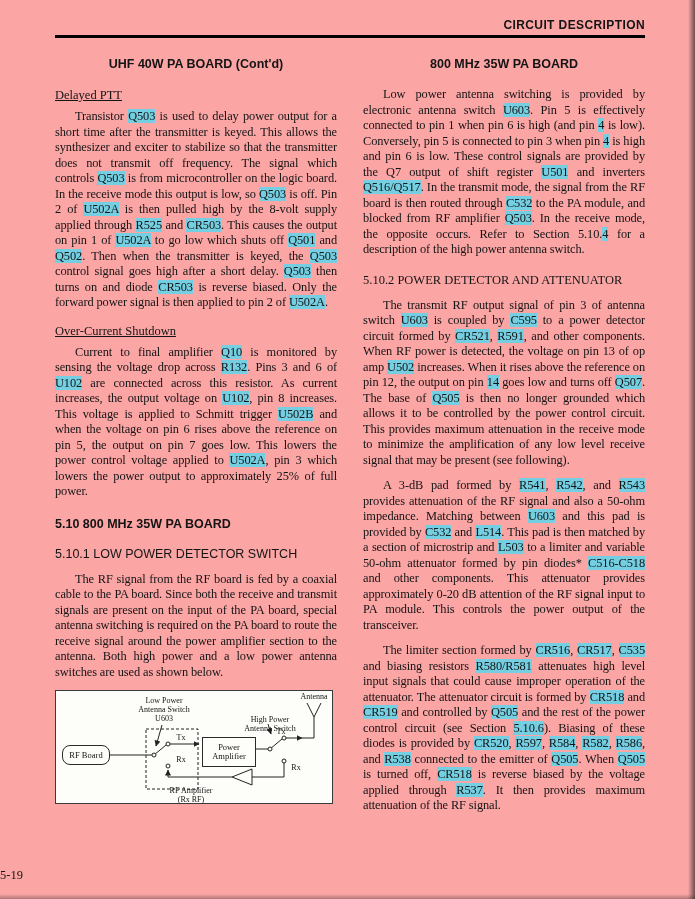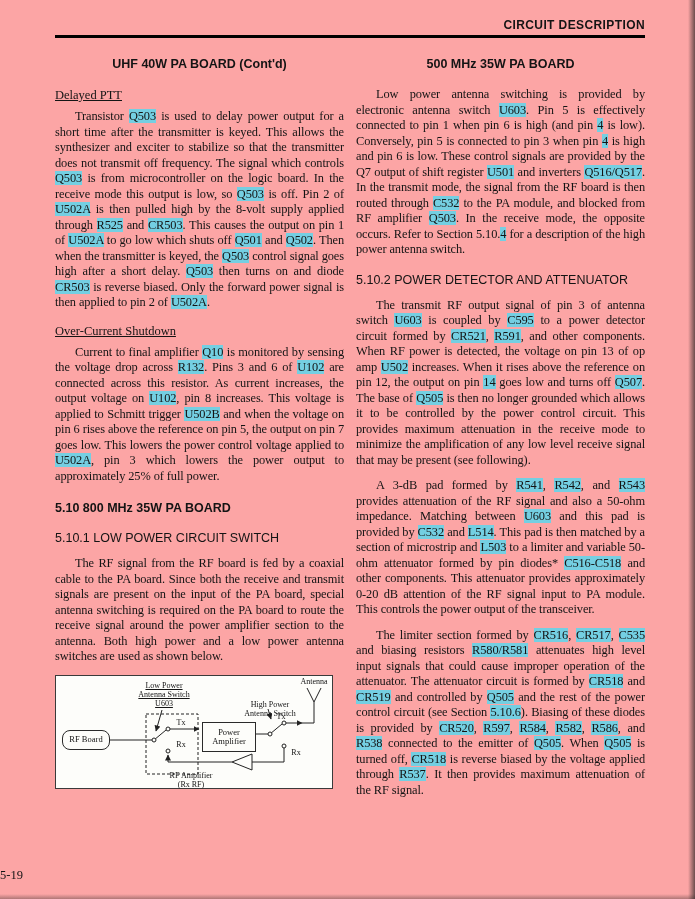--- a/index.html
+++ b/index.html
@@ -8,21 +8,21 @@
     position:relative; width:695px; height:899px; margin:0 auto;
     background:#fca5a5; color:#141414; overflow:hidden;
     font-family:"Liberation Serif", serif;
   }
   .content { position:absolute; left:55px; right:50px; top:18px; }
   .header-title {
     text-align:right; font-family:"Liberation Sans", sans-serif;
     font-weight:bold; font-size:12px; letter-spacing:0.4px; line-height:14px;
   }
   .header-rule { margin-top:3px; height:3px; background:#000; }
-  .columns { display:flex; gap:12px; margin-top:12px; }
+  .columns { display:flex; gap:26px; margin-top:12px; }
   .col { flex:1; min-width:0; }
   .col-title {
     text-align:center; font-family:"Liberation Sans", sans-serif;
     font-size:12.5px; font-weight:bold; margin:6px 0 15px; line-height:16px;
   }
   .subhead {
     font-size:12.5px; text-decoration:underline; margin:12px 0 6px; line-height:16px;
   }
   p.body {
     font-size:12.4px; line-height:15.5px; text-align:justify;
@@ -78,21 +78,21 @@
       <div class="col">
         <div class="col-title">UHF 40W PA BOARD (Cont'd)</div>
 
         <div class="subhead">Delayed PTT</div>
         <p class="body"><span>Transistor </span><span class="hl">Q503</span><span> is used to delay power output for a short time after the transmitter is keyed. This allows the synthesizer and exciter to stabilize so that the transmitter does not transmit off frequency. The signal which controls </span><span class="hl">Q503</span><span> is from microcontroller on the logic board. In the receive mode this output is low, so </span><span class="hl">Q503</span><span> is off. Pin 2 of </span><span class="hl">U502A</span><span> is then pulled high by the 8-volt supply applied through </span><span class="hl">R525</span><span> and </span><span class="hl">CR503</span><span>. This causes the output on pin 1 of </span><span class="hl">U502A</span><span> to go low which shuts off </span><span class="hl">Q501</span><span> and </span><span class="hl">Q502</span><span>. Then when the transmitter is keyed, the </span><span class="hl">Q503</span><span> control signal goes high after a short delay. </span><span class="hl">Q503</span><span> then turns on and diode </span><span class="hl">CR503</span><span> is reverse biased. Only the forward power signal is then applied to pin 2 of </span><span class="hl">U502A</span><span>.</span></p>
 
         <div class="subhead">Over-Current Shutdown</div>
         <p class="body"><span>Current to final amplifier </span><span class="hl">Q10</span><span> is monitored by sensing the voltage drop across </span><span class="hl">R132</span><span>. Pins 3 and 6 of </span><span class="hl">U102</span><span> are connected across this resistor. As current increases, the output voltage on </span><span class="hl">U102</span><span>, pin 8 increases. This voltage is applied to Schmitt trigger </span><span class="hl">U502B</span><span> and when the voltage on pin 6 rises above the reference on pin 5, the output on pin 7 goes low. This lowers the power control voltage applied to </span><span class="hl">U502A</span><span>, pin 3 which lowers the power output to approximately 25% of full power.</span></p>
 
         <div class="h-bold-sans">5.10 800 MHz 35W PA BOARD</div>
-        <div class="h-sans">5.10.1 LOW POWER CIRCUIT SWITCH</div>
+        <div class="h-sans">5.10.1 LOW POWER DETECTOR SWITCH</div>
         <p class="body"><span>The RF signal from the RF board is fed by a coaxial cable to the PA board. Since both the receive and transmit signals are present on the input of the PA board, special antenna switching is required on the PA board to route the receive signal around the power amplifier section to the antenna. Both high power and a low power antenna switches are used as shown below.</span></p>
 
         <div class="figure">
           <svg class="fig-svg" width="278" height="114" viewBox="0 0 278 114">
             <defs>
               <marker id="ah" markerWidth="7" markerHeight="7" refX="5.5" refY="3" orient="auto">
                 <path d="M0,0 L6,3 L0,6 Z" fill="#222"></path>
               </marker>
             </defs>
             <g stroke="#222" stroke-width="1" fill="none">
@@ -113,43 +113,43 @@
               <polygon points="176,86 196,78 196,94" fill="#fdfdfa"></polygon>
               <circle cx="98" cy="64" r="2" fill="#fdfdfa"></circle>
               <circle cx="112" cy="53" r="2" fill="#fdfdfa"></circle>
               <circle cx="112" cy="75" r="2" fill="#fdfdfa"></circle>
               <circle cx="214" cy="58" r="2" fill="#fdfdfa"></circle>
               <circle cx="228" cy="47" r="2" fill="#fdfdfa"></circle>
               <circle cx="228" cy="70" r="2" fill="#fdfdfa"></circle>
             </g>
           </svg>
           <div class="fig-label" style="left:236px;top:1px;width:44px;">Antenna</div>
-          <div class="fig-label" style="left:71px;top:5px;width:74px;text-decoration:underline;">Low Power
+          <div class="fig-label" style="left:71px;top:5px;width:74px;">Low Power
 Antenna Switch
 U603</div>
           <div class="fig-label" style="left:182px;top:24px;width:64px;">High Power
 Antenna Switch</div>
           <div class="fig-label" style="left:100px;top:95px;width:70px;">RF Amplifier
 (Rx RF)</div>
           <div class="fig-label" style="left:118px;top:42px;width:14px;">Tx</div>
           <div class="fig-label" style="left:118px;top:64px;width:14px;">Rx</div>
           <div class="fig-label" style="left:218px;top:36px;width:14px;">Tx</div>
           <div class="fig-label" style="left:233px;top:72px;width:14px;">Rx</div>
           <div class="fig-box" style="left:6px;top:54px;width:48px;height:20px;border-radius:8px;">RF Board</div>
           <div class="fig-box" style="left:146px;top:46px;width:54px;height:30px;">Power
 Amplifier</div>
         </div>
       </div>
 
       <div class="col">
-        <div class="col-title">500 MHz 35W PA BOARD</div>
+        <div class="col-title">800 MHz 35W PA BOARD</div>
 
         <p class="body"><span>Low power antenna switching is provided by electronic antenna switch </span><span class="hl">U603</span><span>. Pin 5 is effectively connected to pin 1 when pin 6 is high (and pin </span><span class="hl">4</span><span> is low). Conversely, pin 5 is connected to pin 3 when pin </span><span class="hl">4</span><span> is high and pin 6 is low. These control signals are provided by the Q7 output of shift register </span><span class="hl">U501</span><span> and inverters </span><span class="hl">Q516/Q517</span><span>. In the transmit mode, the signal from the RF board is then routed through </span><span class="hl">C532</span><span> to the PA module, and blocked from RF amplifier </span><span class="hl">Q503</span><span>. In the receive mode, the opposite occurs. Refer to Section 5.10.</span><span class="hl">4</span><span> for a description of the high power antenna switch.</span></p>
 
-        <div class="h-sans" style="">5.10.2 POWER DETECTOR AND ATTENUATOR</div>
+        <div class="h-sans" style="font-family:Liberation Serif, serif;">5.10.2 POWER DETECTOR AND ATTENUATOR</div>
         <p class="body"><span>The transmit RF output signal of pin 3 of antenna switch </span><span class="hl">U603</span><span> is coupled by </span><span class="hl">C595</span><span> to a power detector circuit formed by </span><span class="hl">CR521</span><span>, </span><span class="hl">R591</span><span>, and other components. When RF power is detected, the voltage on pin 13 of op amp </span><span class="hl">U502</span><span> increases. When it rises above the reference on pin 12, the output on pin </span><span class="hl">14</span><span> goes low and turns off </span><span class="hl">Q507</span><span>. The base of </span><span class="hl">Q505</span><span> is then no longer grounded which allows it to be controlled by the power control circuit. This provides maximum attenuation in the receive mode to minimize the amplification of any low level receive signal that may be present (see following).</span></p>
         <p class="body"><span>A 3-dB pad formed by </span><span class="hl">R541</span><span>, </span><span class="hl">R542</span><span>, and </span><span class="hl">R543</span><span> provides attenuation of the RF signal and also a 50-ohm impedance. Matching between </span><span class="hl">U603</span><span> and this pad is provided by </span><span class="hl">C532</span><span> and </span><span class="hl">L514</span><span>. This pad is then matched by a section of microstrip and </span><span class="hl">L503</span><span> to a limiter and variable 50-ohm attenuator formed by pin diodes* </span><span class="hl">C516-C518</span><span> and other components. This attenuator provides approximately 0-20 dB attention of the RF signal input to PA module. This controls the power output of the transceiver.</span></p>
         <p class="body"><span>The limiter section formed by </span><span class="hl">CR516</span><span>, </span><span class="hl">CR517</span><span>, </span><span class="hl">C535</span><span> and biasing resistors </span><span class="hl">R580/R581</span><span> attenuates high level input signals that could cause improper operation of the attenuator. The attenuator circuit is formed by </span><span class="hl">CR518</span><span> and </span><span class="hl">CR519</span><span> and controlled by </span><span class="hl">Q505</span><span> and the rest of the power control circuit (see Section </span><span class="hl">5.10.6</span><span>). Biasing of these diodes is provided by </span><span class="hl">CR520</span><span>, </span><span class="hl">R597</span><span>, </span><span class="hl">R584</span><span>, </span><span class="hl">R582</span><span>, </span><span class="hl">R586</span><span>, and </span><span class="hl">R538</span><span> connected to the emitter of </span><span class="hl">Q505</span><span>. When </span><span class="hl">Q505</span><span> is turned off, </span><span class="hl">CR518</span><span> is reverse biased by the voltage applied through </span><span class="hl">R537</span><span>. It then provides maximum attenuation of the RF signal.</span></p>
       </div>
 
     </div>
   </div>
 
   <div class="footer">5-19</div>
   <div class="scan-edge-right"></div>

